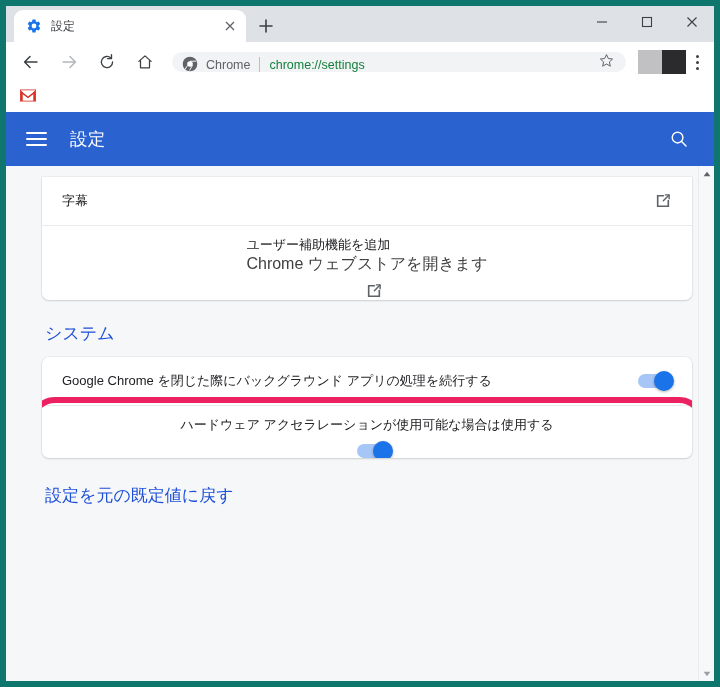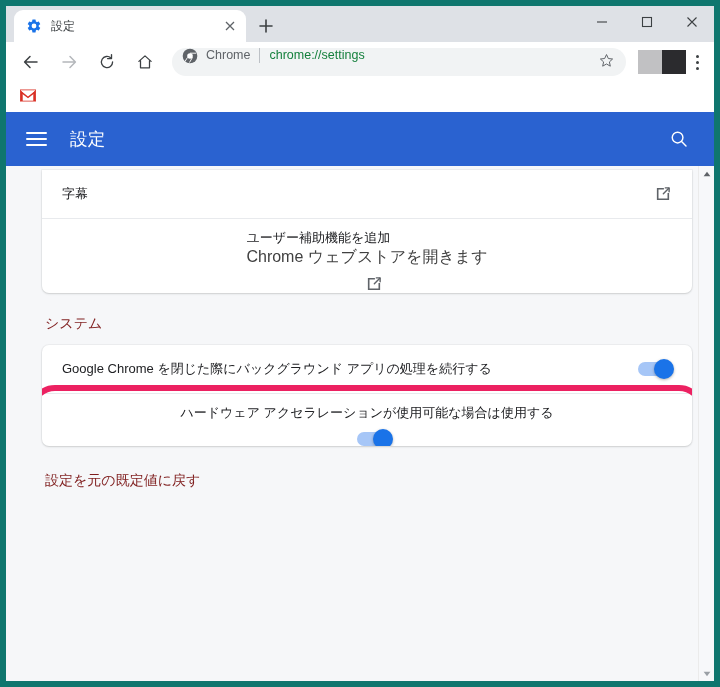--- a/index.html
+++ b/index.html
@@ -109,26 +109,26 @@
     margin: 0 4px;
     display: flex;
     align-items: center;
     justify-content: center;
     border-radius: 50%;
     cursor: pointer;
     flex: 0 0 auto;
   }
   .omnibox {
     flex: 1 1 auto;
-    height: 28px;
+    height: 20px;
     background: #f1f3f4;
     border-radius: 14px;
     margin: 0 6px 0 8px;
     display: flex;
-    align-items: flex-start;
+    align-items: flex-end;
     padding: 0 6px 0 10px;
     box-sizing: border-box;
     cursor: text;
   }
   .omni-icon {
     width: 16px; height: 16px;
     flex: 0 0 16px;
     margin-right: 8px;
   }
   .omni-label {
@@ -259,21 +259,21 @@
     position: relative;
   }
   .card {
     background: #ffffff;
     border-radius: 7px;
     box-shadow: 0 0 0 1px rgba(0,0,0,0.035), 0 1px 2px rgba(60,64,67,0.18);
     overflow: hidden;
   }
   .card.first {
     border-radius: 0 0 7px 7px;
-    margin-top: 4px;
+    margin-top: 11px;
   }
   .row {
     min-height: 48px;
     display: flex;
     align-items: center;
     padding: 0 20px 0 20px;
     box-sizing: border-box;
     position: relative;
     cursor: pointer;
   }
@@ -291,22 +291,22 @@
     margin-top: 1px;
   }
   .row-action {
     flex: 0 0 auto;
     margin-left: 14px;
     display: flex;
     align-items: center;
     justify-content: center;
   }
   .section-title {
-    font-size: 14px;
-    color: #7f1d1d;
+    font-size: 17px;
+    color: #1d4ed8;
     padding: 22px 0 12px 4px;
     margin-left: -1px;
   }
   .section-title.sec2 { padding-top: 26px; padding-bottom: 13px; }
 
   
   .toggle {
     width: 34px;
     height: 14px;
     border-radius: 7px;

